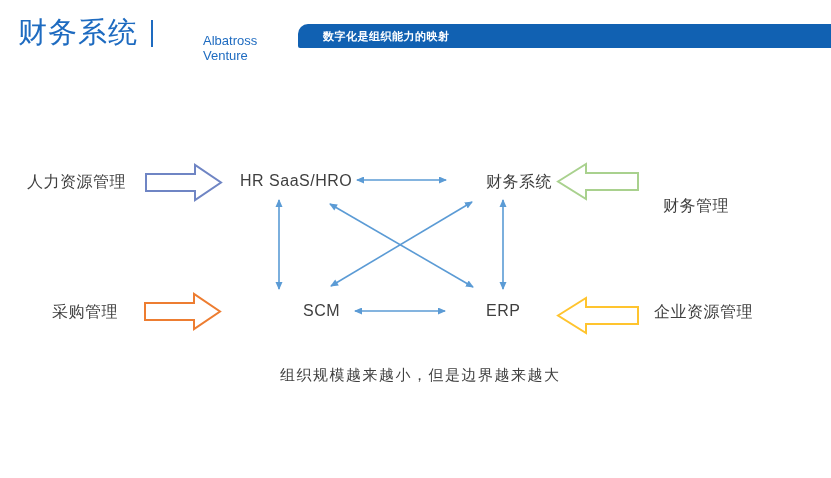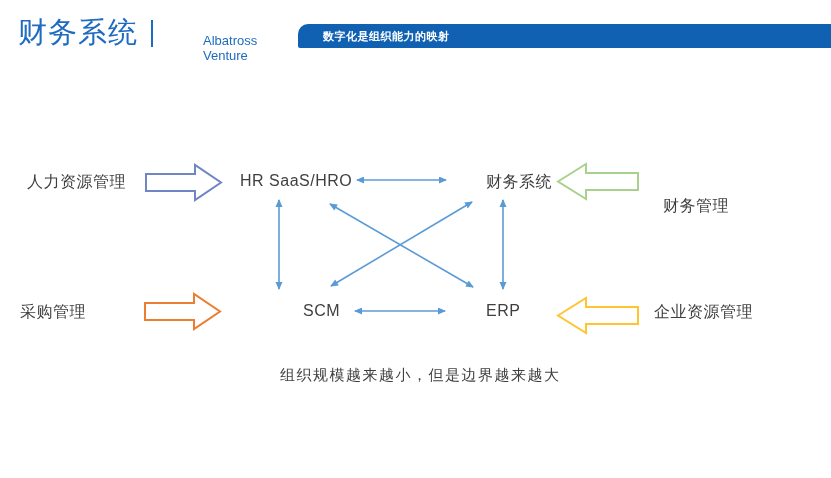--- a/index.html
+++ b/index.html
@@ -95,21 +95,21 @@
   <svg class="abs block-arrow" style="left:144px; top:163px;" width="80" height="39" viewBox="0 0 80 39">
     <polygon points="2,11 51,11 51,2 77,19.5 51,37 51,28 2,28" stroke="#6f85c4"></polygon>
   </svg>
   <div class="lbl" style="left:240px; top:172px;">HR SaaS/HRO</div>
   <div class="lbl" style="left:486px; top:172px;">财务系统</div>
   <svg class="abs block-arrow" style="left:555px; top:162px;" width="86" height="39" viewBox="0 0 86 39">
     <polygon points="3,19.5 31,2 31,11 83,11 83,28 31,28 31,37" stroke="#a9d18e"></polygon>
   </svg>
   <div class="lbl" style="left:663px; top:172px;margin-top:24px;">财务管理</div>
 
-  <div class="lbl" style="left:20px; top:302px;">采购管理</div>
+  <div class="lbl" style="left:52px; top:302px;">采购管理</div>
   <svg class="abs block-arrow" style="left:143px; top:292px;" width="80" height="39" viewBox="0 0 80 39">
     <polygon points="2,11 51,11 51,2 77,19.5 51,37 51,28 2,28" stroke="#ed7d31"></polygon>
   </svg>
   <div class="lbl" style="left:259px; top:302px;margin-left:44px;">SCM</div>
   <div class="lbl" style="left:486px; top:302px;">ERP</div>
   <svg class="abs block-arrow" style="left:555px; top:296px;" width="86" height="39" viewBox="0 0 86 39">
     <polygon points="3,19.5 31,2 31,11 83,11 83,28 31,28 31,37" stroke="#ffc42e"></polygon>
   </svg>
   <div class="lbl" style="left:654px; top:302px;text-align:right;">企业资源管理</div>
 

